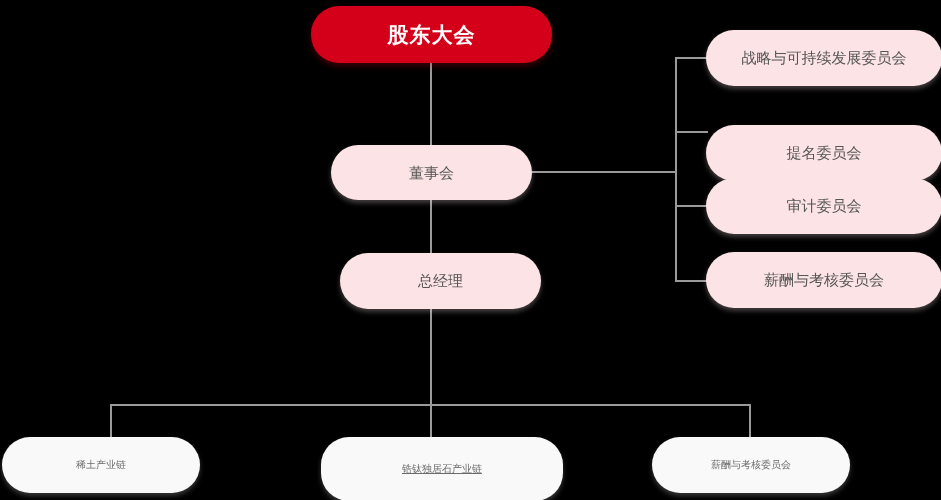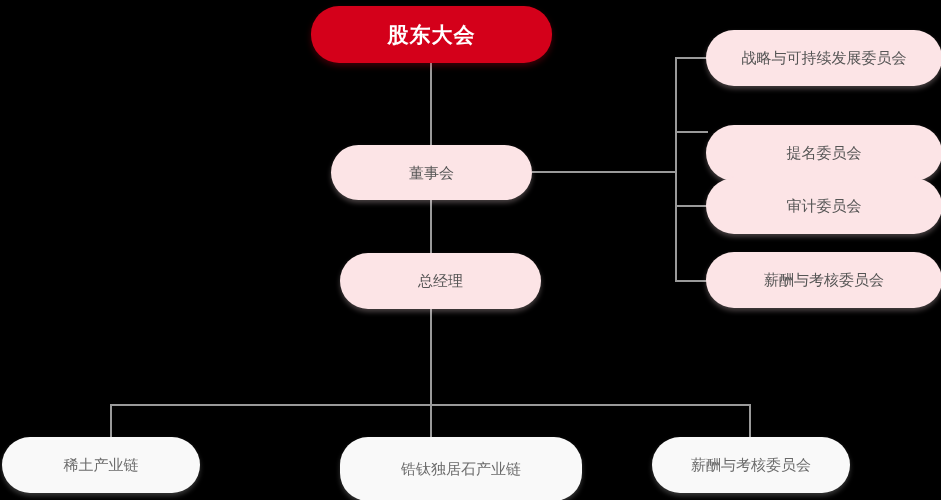--- a/index.html
+++ b/index.html
@@ -56,21 +56,21 @@
     font-size: 15px;
     font-weight: normal;
     box-shadow: 0 3px 5px rgba(252, 228, 230, 0.28);
     justify-content: center;
   }
 
   
   .node-light {
     background: #F9F9F9;
     color: #6b6b6b;
-    font-size: 15px;
+    font-size: 10px;
     font-weight: normal;
     box-shadow: 0 3px 5px rgba(249, 249, 249, 0.22);
   }
 </style>
 </head>
 <body>
 
 <div id="canvas">
 
   <div class="conn conn-v" style="left:430px; top:62px; height:84px;"></div>
@@ -118,21 +118,21 @@
   </div>
 
   <div class="node node-pink" style="left:706px; top:252px; width:236px; height:56px;">
     <span>薪酬与考核委员会</span>
   </div>
 
   <div class="node node-light" style="left:2px; top:437px; width:198px; height:56px;">
     <span>稀土产业链</span>
   </div>
 
-  <div class="node node-light" style="left:340px; top:437px; width:242px; height:64px;">
+  <div class="node node-light" style="left:321px; top:437px; width:242px; height:64px;text-decoration:underline;">
     <span>锆钛独居石产业链</span>
   </div>
 
   <div class="node node-light" style="left:652px; top:437px; width:198px; height:56px;">
     <span>薪酬与考核委员会</span>
   </div>
 
 </div>
 
 </body></html>

